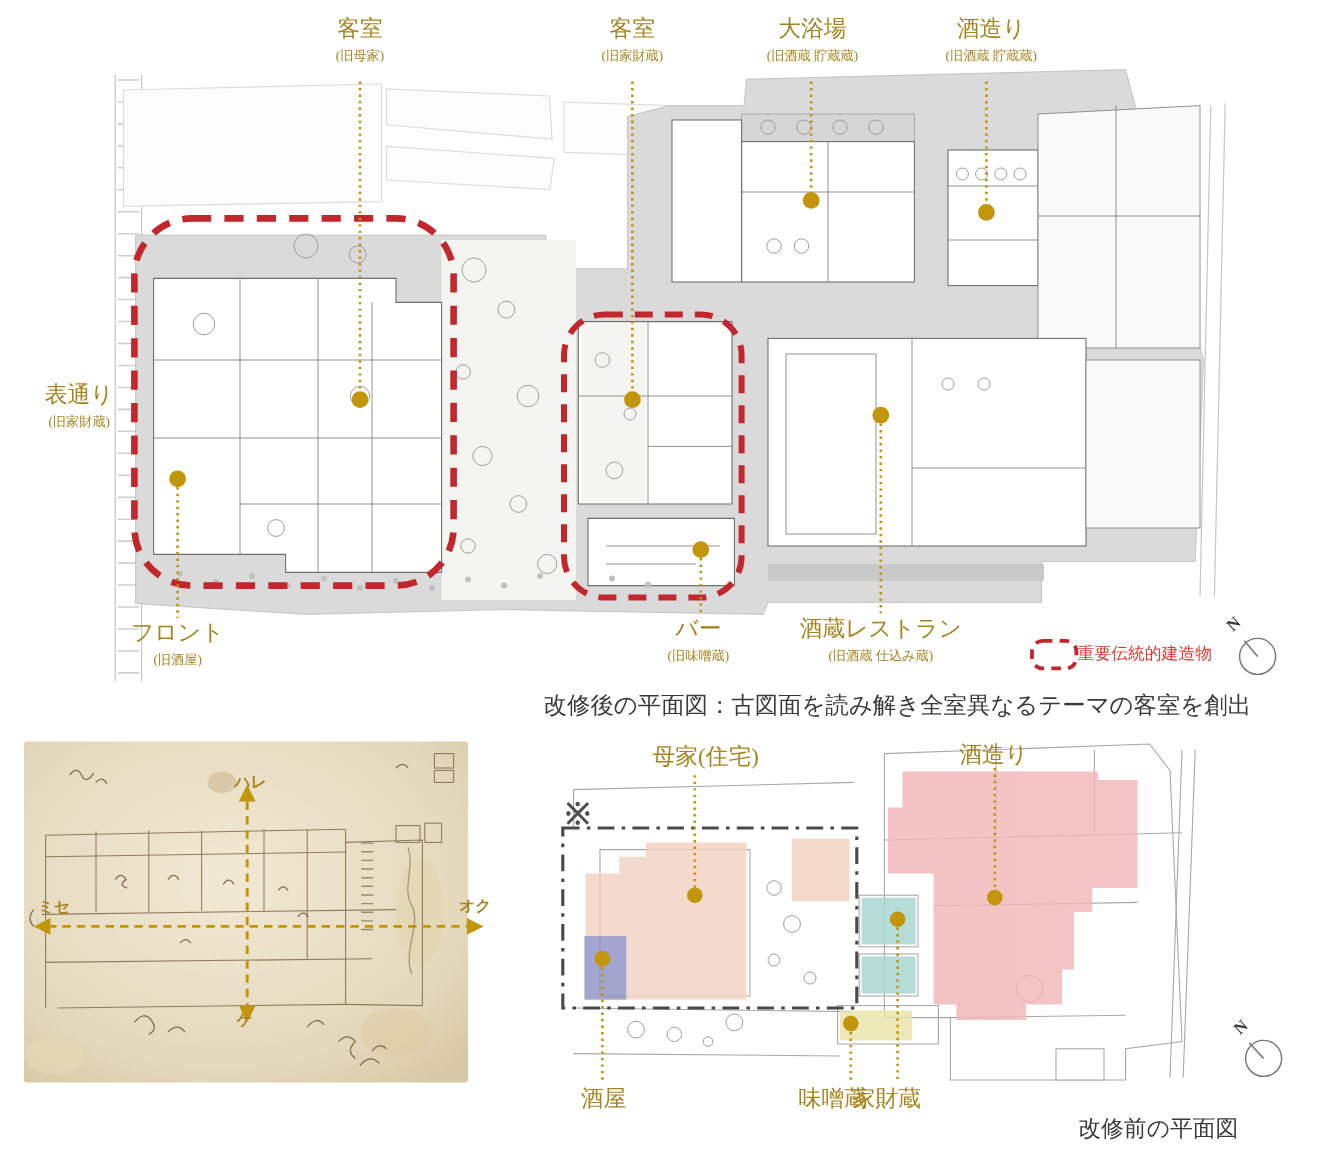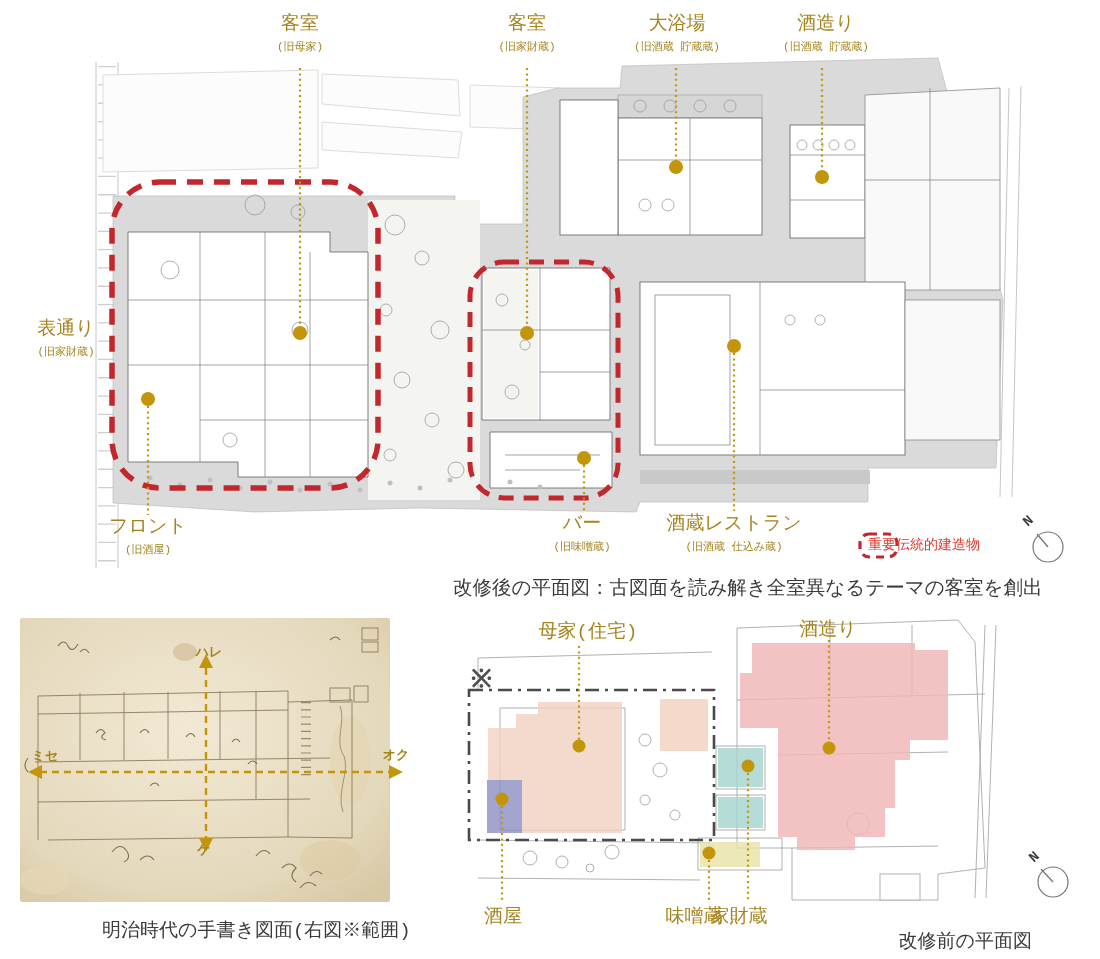--- a/index.html
+++ b/index.html
@@ -1,17 +1,17 @@
 <!DOCTYPE html>
 <html style="--label-gold: #a5841e; --leader-gold: #c2950a; --heritage-red: #c1272d; --legend-red: #dc3a2f; --caption-gray: #3a3a3a; --overlay-pink: #f3d3c2; --overlay-red: #f1b7b8; --overlay-purple: #8f92c4; --overlay-teal: #a7d5cf; --overlay-yellow: #e9e4a9;"><head>
 <meta charset="utf-8">
 <style>
   html,body{margin:0;padding:0;background:#fff;}
   .stage{position:relative;width:1100px;height:959px;background:#fff;overflow:hidden;
-         font-family:Liberation Mono, monospace;}
+         font-family:Liberation Serif, serif;}
   svg{position:absolute;left:0;top:0;}
   .street{stroke:#c6c6c6;stroke-width:1;fill:none;}
   .neighbor{fill:#fcfcfc;stroke:#dcdcdc;stroke-width:1;}
   .site{fill:#dadada;stroke:#b5b5b5;stroke-width:0.6;}
   .garden{fill:#f4f4f1;}
   .bldg{fill:#ffffff;stroke:#6f6f6f;stroke-width:0.9;}
   .bldg2{fill:#f9f9f9;stroke:#8a8a8a;stroke-width:0.8;}
   .wall{stroke:#7d7d7d;stroke-width:0.7;fill:none;}
   .tree{stroke:#9a9a9a;stroke-width:0.8;fill:none;}
   .pebble{fill:#c0c0c0;}
@@ -359,29 +359,28 @@
 </div>
 <div class="glabel" style="left:582px;top:513px">
   <div>バー</div>
   <div class="sub">(旧味噌蔵)</div>
 </div>
 <div class="glabel" style="left:734px;top:513px">
   <div>酒蔵レストラン</div>
   <div class="sub">(旧酒蔵 仕込み蔵)</div>
 </div>
 
-<div class="legend-text" style="left:868px;top:536px">重要伝統的建造物</div>
+<div class="legend-text" style="left:898px;top:536px">重要伝統的建造物</div>
 <div class="caption" style="left:453px;width:600px;text-align:left;top:574px;font-size:19.5px">改修後の平面図：古図面を読み解き全室異なるテーマの客室を創出</div>
 <div class="compass-n" style="left:1024px;top:513px">N</div>
 
 <div class="axis" style="left:209px;top:643px">ハレ</div>
 <div class="axis" style="left:204px;top:841px">ケ</div>
 <div class="axis" style="left:45px;top:747px">ミセ</div>
 <div class="axis" style="left:396px;top:746px">オク</div>
-<div class="caption" style="left:102px;width:300px;text-align:center;top:917px">明治時代の手書き図面(右図※範囲)</div>
 
 <div class="slabel" style="left:588px;top:618px">母家(住宅)</div>
 <div class="slabel" style="left:828px;top:616px">酒造り</div>
 <div class="slabel" style="left:503px;top:903px">酒屋</div>
 <div class="slabel" style="left:694px;top:903px">味噌蔵</div>
 <div class="slabel" style="left:739px;top:903px">家財蔵</div>
 <div class="marker" style="left:471px;top:660px">※</div>
 <div class="caption" style="left:892px;width:140px;text-align:right;top:928px">改修前の平面図</div>
 <div class="compass-n" style="left:1030px;top:849px">N</div>
 

